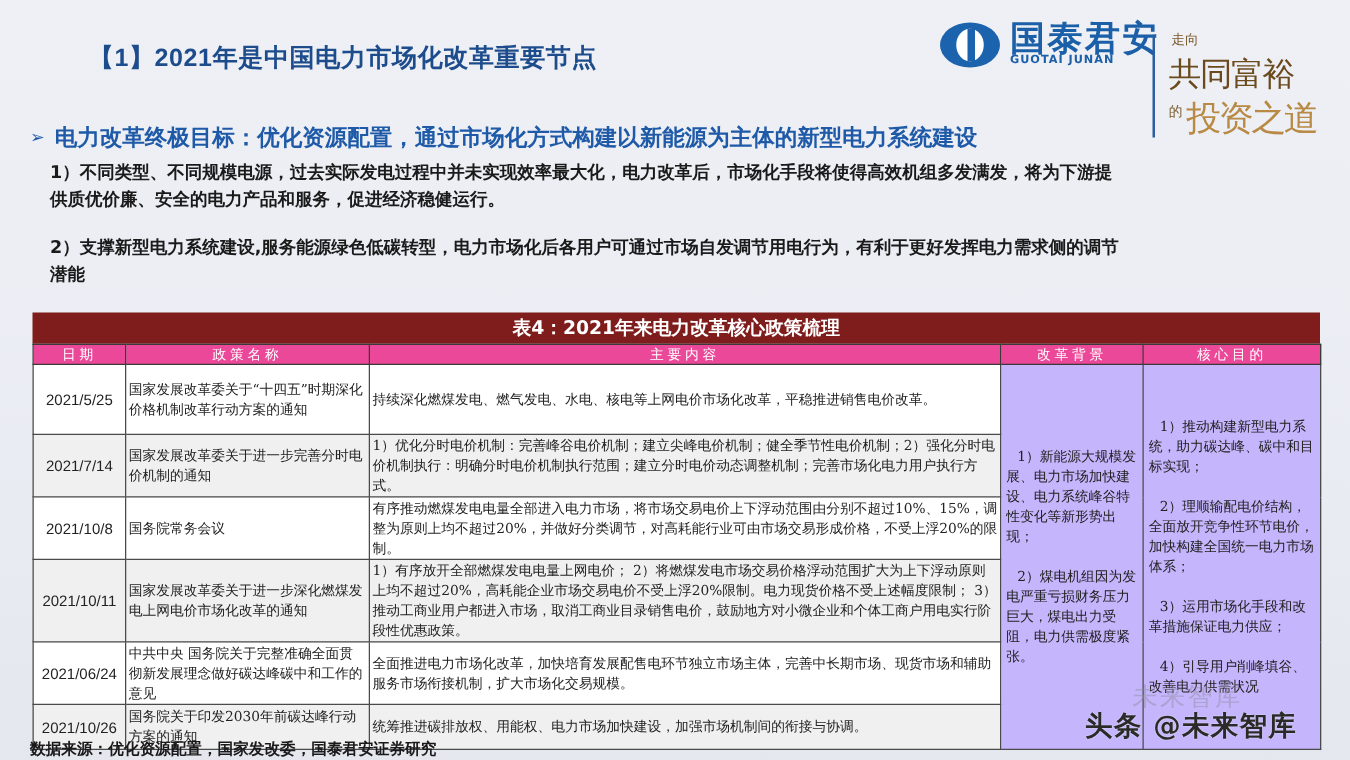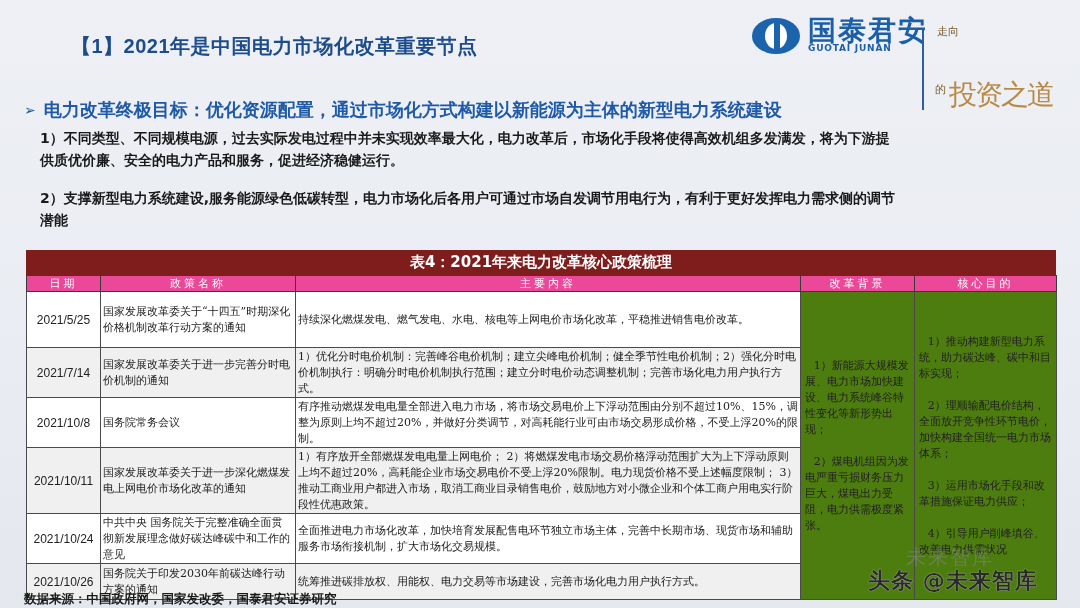--- a/index.html
+++ b/index.html
@@ -39,21 +39,21 @@
   .para.p2 { top: 187px; }
 
   .table-wrap { position: absolute; left: 26px; top: 250px; width: 1030px; }
   .table-caption { height: 25px; background: #7f1d1d; color: #ffffff; font-size: 15px; font-weight: bold; text-align: center; line-height: 25px; }
   table { width: 100%; border-collapse: collapse; table-layout: fixed; font-family: "DejaVu Serif", serif; }
   th { background: #ec4899; color: #ffffff; font-weight: normal; font-size: 11px; height: 16px; border: 1px solid #3a3a3a; letter-spacing: 3px; }
   td { font-size: 11px; line-height: 16px; border: 1px solid #4a4a4a; vertical-align: middle; padding: 0 2px; color: #222; }
   tr.odd td.rowcell { background: #ffffff; }
   tr.even td.rowcell { background: #f0f0f0; }
   td.date { text-align: center; font-family: "Liberation Sans", sans-serif; font-size: 12px; }
-  td.merged { background: #4d7c0f; vertical-align: middle; padding: 4px 4px; font-size: 11px; line-height: 16px; }
+  td.merged { background: #c4b5fd; vertical-align: middle; padding: 4px 4px; font-size: 11px; line-height: 16px; }
   td.merged p { margin: 0; }
   td.merged .gap { height: 16px; }
   td.merged p.indent { text-indent: 0.8em; }
 
   .source { position: absolute; left: 24px; top: 591px; font-size: 12.5px; color: #1a1a1a; font-weight: bold; }
   .watermark { position: absolute; left: 868px; top: 566px; font-size: 22px; color: #2a2a2a; font-weight: bold; letter-spacing: 1px; text-shadow: 0 0 1px #fff; }
   .watermark-faint { position: absolute; left: 906px; top: 544px; font-size: 20px; color: rgba(140,140,150,0.45); letter-spacing: 2px; }
 </style>
 </head>
 <body>
@@ -67,20 +67,21 @@
       <div class="bar"></div>
   </div>
   <div class="logo-text">
     <span class="logo-cn">国泰君安</span>
     <span class="logo-en">GUOTAI JUNAN</span>
   </div>
 </div>
 <div class="logo-divider"></div>
 <div class="slogan">
   <span class="s1">走向</span>
+  <span class="s2">共同富裕</span>
   <span class="s3">的</span>
   <span class="s4">投资之道</span>
 </div>
 
 <div class="headline">
   <span class="arrow">➢</span>
   <span>电力改革终极目标：优化资源配置，通过市场化方式构建以新能源为主体的新型电力系统建设</span>
 </div>
 
 <div class="para p1">1）不同类型、不同规模电源，过去实际发电过程中并未实现效率最大化，电力改革后，市场化手段将使得高效机组多发满发，将为下游提供质优价廉、安全的电力产品和服务，促进经济稳健运行。</div>
@@ -134,28 +135,28 @@
         <td class="rowcell date">2021/10/8</td>
         <td class="rowcell">国务院常务会议</td>
         <td class="rowcell">有序推动燃煤发电电量全部进入电力市场，将市场交易电价上下浮动范围由分别不超过10%、15%，调整为原则上均不超过20%，并做好分类调节，对高耗能行业可由市场交易形成价格，不受上浮20%的限制。</td>
       </tr>
       <tr class="even" style="height:66px">
         <td class="rowcell date">2021/10/11</td>
         <td class="rowcell">国家发展改革委关于进一步深化燃煤发电上网电价市场化改革的通知</td>
         <td class="rowcell">1）有序放开全部燃煤发电电量上网电价； 2）将燃煤发电市场交易价格浮动范围扩大为上下浮动原则上均不超过20%，高耗能企业市场交易电价不受上浮20%限制。电力现货价格不受上述幅度限制； 3）推动工商业用户都进入市场，取消工商业目录销售电价，鼓励地方对小微企业和个体工商户用电实行阶段性优惠政策。</td>
       </tr>
       <tr class="odd" style="height:50px">
-        <td class="rowcell date">2021/10/24</td>
+        <td class="rowcell date">2021/06/24</td>
         <td class="rowcell">中共中央 国务院关于完整准确全面贯彻新发展理念做好碳达峰碳中和工作的意见</td>
         <td class="rowcell">全面推进电力市场化改革，加快培育发展配售电环节独立市场主体，完善中长期市场、现货市场和辅助服务市场衔接机制，扩大市场化交易规模。</td>
       </tr>
       <tr class="even" style="height:36px">
         <td class="rowcell date">2021/10/26</td>
         <td class="rowcell">国务院关于印发2030年前碳达峰行动方案的通知</td>
-        <td class="rowcell">统筹推进碳排放权、用能权、电力交易等市场建设，完善市场化电力用户执行方式。</td>
+        <td class="rowcell">统筹推进碳排放权、用能权、电力市场加快建设，加强市场机制间的衔接与协调。</td>
       </tr>
     </tbody>
   </table>
 </div>
 
-<div class="source">数据来源：中国政府网，国家发改委，国泰君安证券研究</div>
+<div class="source">数据来源：优化资源配置，国家发改委，国泰君安证券研究</div>
 <div class="watermark-faint">未来智库</div>
 <div class="watermark">头条 @未来智库</div>
 
 </body></html>

